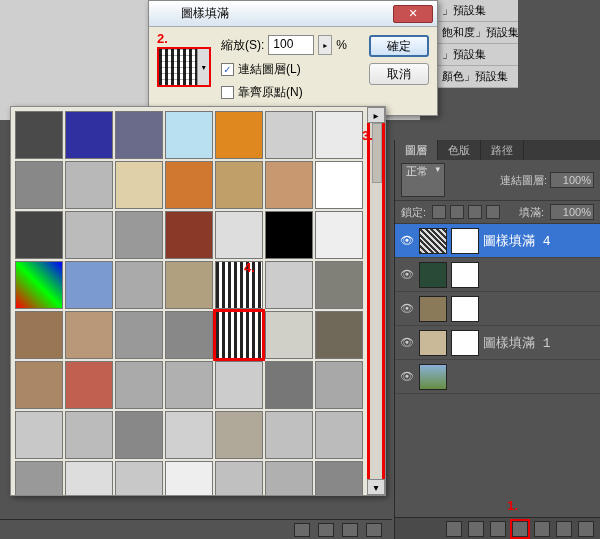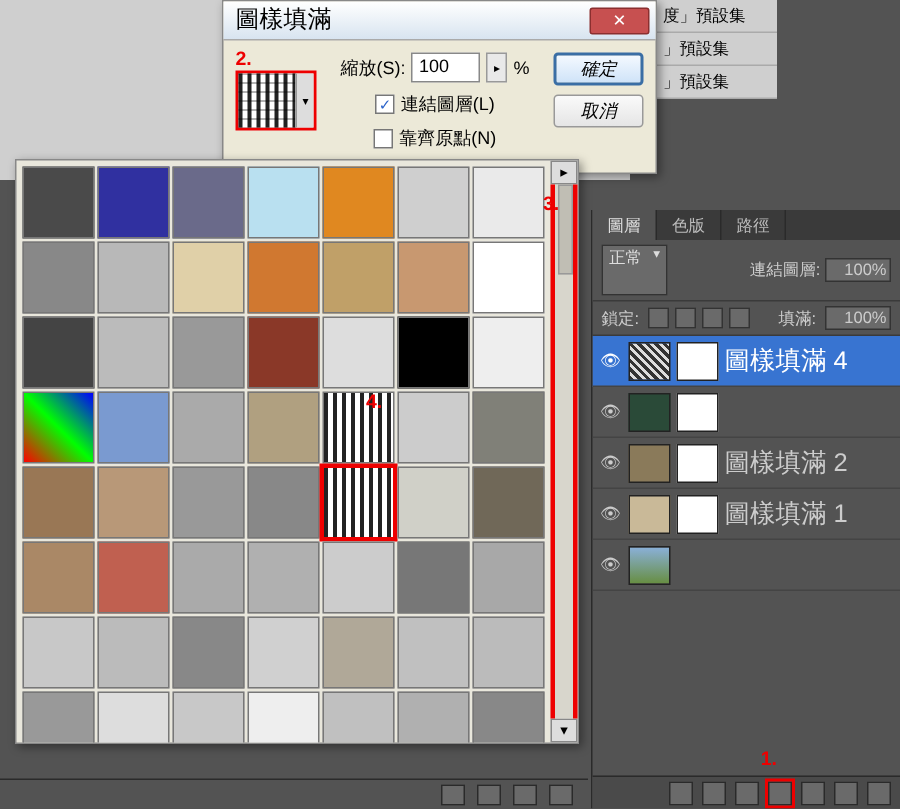--- a/index.html
+++ b/index.html
@@ -2,32 +2,32 @@
 <html><head>
 <meta charset="utf-8">
 <style>
   * { box-sizing: border-box; }
   body { margin: 0; width: 600px; height: 539px; background: #535353; font-family: "Microsoft JhengHei", sans-serif; font-size: 12px; overflow: hidden; position: relative; }
   .canvas-bg { position: absolute; left: 0; top: 0; width: 420px; height: 120px; background: #cfcfcf; }
   
   
   .dialog { position: absolute; left: 148px; top: 0; width: 290px; background: #ece9d8; border: 1px solid #888; box-shadow: 2px 2px 6px rgba(0,0,0,0.4); }
   .dialog-title { background: linear-gradient(#fff,#d8e4f0); height: 26px; display: flex; align-items: center; justify-content: space-between; padding: 0 4px 0 8px; border-bottom: 1px solid #aaa; }
-  .dialog-title span { font-size: 16px; color: #000; }
+  .dialog-title span { font-size: 12px; color: #000; margin-left: 24px; }
   .close-btn { width: 40px; height: 18px; background: #c75050; color: #fff; border: 1px solid #8b2f2f; display: flex; align-items: center; justify-content: center; font-size: 11px; cursor: pointer; border-radius: 2px; }
   .dialog-body { padding: 8px; display: flex; gap: 10px; min-height: 80px; }
   .pattern-sel { width: 54px; height: 40px; border: 2px solid #e00; display: flex; align-items: center; background: #eee; position: relative; margin-top: 12px; }
   .pattern-thumb { width: 40px; height: 36px; background: repeating-linear-gradient(90deg,#222 0 3px,#fff 3px 6px),repeating-linear-gradient(0deg,transparent 0 5px,rgba(0,0,0,.3) 5px 6px); background-blend-mode: multiply; }
   .pattern-drop { width: 12px; height: 36px; background: #ddd; border-left: 1px solid #999; display: flex; align-items: center; justify-content: center; font-size: 8px; }
   .dialog-controls { flex: 1; }
-  .row { display: flex; align-items: center; gap: 4px; margin-bottom: 6px; justify-content: center; }
+  .row { display: flex; align-items: center; gap: 4px; margin-bottom: 6px; }
   .num-input { width: 46px; height: 20px; background: #fff; border: 1px solid #888; padding: 1px 4px; }
   .spin { width: 14px; height: 20px; background: #e9e9e9; border: 1px solid #999; font-size: 8px; display: flex; align-items: center; justify-content: center; }
   .chk { width: 13px; height: 13px; border: 1px solid #777; background: #fff; display: inline-flex; align-items: center; justify-content: center; font-size: 10px; color: #2a62c9; }
-  .dlg-btns { display: flex; flex-direction: column; gap: 6px; font-style: italic; }
+  .dlg-btns { display: flex; flex-direction: column; gap: 6px; }
   .dlg-btn { width: 60px; height: 22px; border: 1px solid #3a6ea5; background: linear-gradient(#f4f9ff,#cfe3f8); border-radius: 3px; display: flex; align-items: center; justify-content: center; cursor: pointer; }
   .dlg-btn.ok { border: 2px solid #3a6ea5; }
   .dlg-btn.cancel { background: linear-gradient(#fafafa,#e5e5e5); border-color: #999; }
   .annot { position: absolute; color: #e00; font-weight: bold; font-size: 13px; }
   
   
   .preset-menu { position: absolute; right: 82px; top: 0; width: 82px; background: #cfcfcf; color: #000; font-size: 11px; }
   .preset-item { padding: 3px 6px; border-bottom: 1px solid #aaa; white-space: nowrap; overflow: hidden; }
   
   .layers-panel { position: absolute; right: 0; top: 140px; width: 206px; bottom: 0; background: #535353; color: #ccc; display: flex; flex-direction: column; border-left: 1px solid #2a2a2a; }
@@ -45,21 +45,21 @@
   .layer { display: flex; align-items: center; height: 34px; padding: 2px 4px; border-bottom: 1px solid #444; gap: 4px; }
   .layer.sel { background: #3874d1; color: #fff; }
   .eye { width: 16px; height: 14px; display: flex; align-items: center; justify-content: center; font-size: 11px; }
   .lthumb { width: 28px; height: 26px; background: #888; border: 1px solid #222; }
   .lthumb.mask { background: #fff; }
   .lthumb.pat1 { background: repeating-linear-gradient(45deg,#333 0 2px,#ddd 2px 4px); }
   .lthumb.pat2 { background: #2a4a38; }
   .lthumb.pat3 { background: #8a7a5a; }
   .lthumb.pat4 { background: #c9b998; }
   .lthumb.bg { background: linear-gradient(#8ab0d8,#678e42); }
-  .lname { flex: 1; font-size: 17px; white-space: nowrap; overflow: hidden; }
+  .lname { flex: 1; font-size: 13px; white-space: nowrap; overflow: hidden; font-family: Liberation Mono, monospace; }
   .panel-footer { height: 22px; background: #4a4a4a; border-top: 1px solid #2a2a2a; display: flex; align-items: center; justify-content: flex-end; gap: 6px; padding: 0 6px; }
   .foot-ic { width: 16px; height: 16px; background: #6a6a6a; border: 1px solid #2a2a2a; }
   .foot-ic.hl { outline: 2px solid #e00; }
   
   
   .pattern-pop { position: absolute; left: 10px; top: 106px; width: 376px; height: 390px; background: #e9e7dc; border: 1px solid #888; box-shadow: 2px 2px 6px rgba(0,0,0,0.4); display: flex; }
   .grid-wrap { flex: 1; overflow: hidden; padding: 4px; }
   .grid { display: grid; grid-template-columns: repeat(7, 48px); grid-auto-rows: 48px; gap: 2px; }
   .cell { background: #aaa; border: 1px solid #777; }
   .grid-right { width: 18px; display: flex; flex-direction: column; }
@@ -69,23 +69,24 @@
   
   .status { position: absolute; left: 0; bottom: 0; right: 208px; height: 20px; background: #535353; border-top: 1px solid #2a2a2a; display: flex; align-items: center; justify-content: flex-end; gap: 8px; padding: 0 10px; }
   .stat-ic { width: 16px; height: 14px; background: #6a6a6a; border: 1px solid #2a2a2a; }
 </style>
 </head>
 <body>
 
 <div class="canvas-bg"></div>
 
 <div class="preset-menu">
-  <div class="preset-item">度」預設集</div>
   <div class="preset-item">」預設集</div>
+  <div class="preset-item">飽和度」預設集</div>
   <div class="preset-item">」預設集</div>
+  <div class="preset-item">顏色」預設集</div>
 </div>
 
 <div class="dialog">
   <div class="dialog-title">
     <span>圖樣填滿</span>
     <div class="close-btn">✕</div>
   </div>
   <div class="dialog-body">
     <div style="position:relative">
       <div class="annot" style="left:0;top:-4px">2.</div>
@@ -222,21 +223,20 @@
       </div>
       <div class="layer">
         <div class="eye">👁</div>
         <div class="lthumb pat2"></div>
         <div class="lthumb mask"></div>
       </div>
       <div class="layer">
         <div class="eye">👁</div>
         <div class="lthumb pat3"></div>
         <div class="lthumb mask"></div>
-        <div class="lname">圖樣填滿 2</div>
       </div>
       <div class="layer">
         <div class="eye">👁</div>
         <div class="lthumb pat4"></div>
         <div class="lthumb mask"></div>
         <div class="lname">圖樣填滿 1</div>
       </div>
       <div class="layer">
         <div class="eye">👁</div>
         <div class="lthumb bg"></div>

